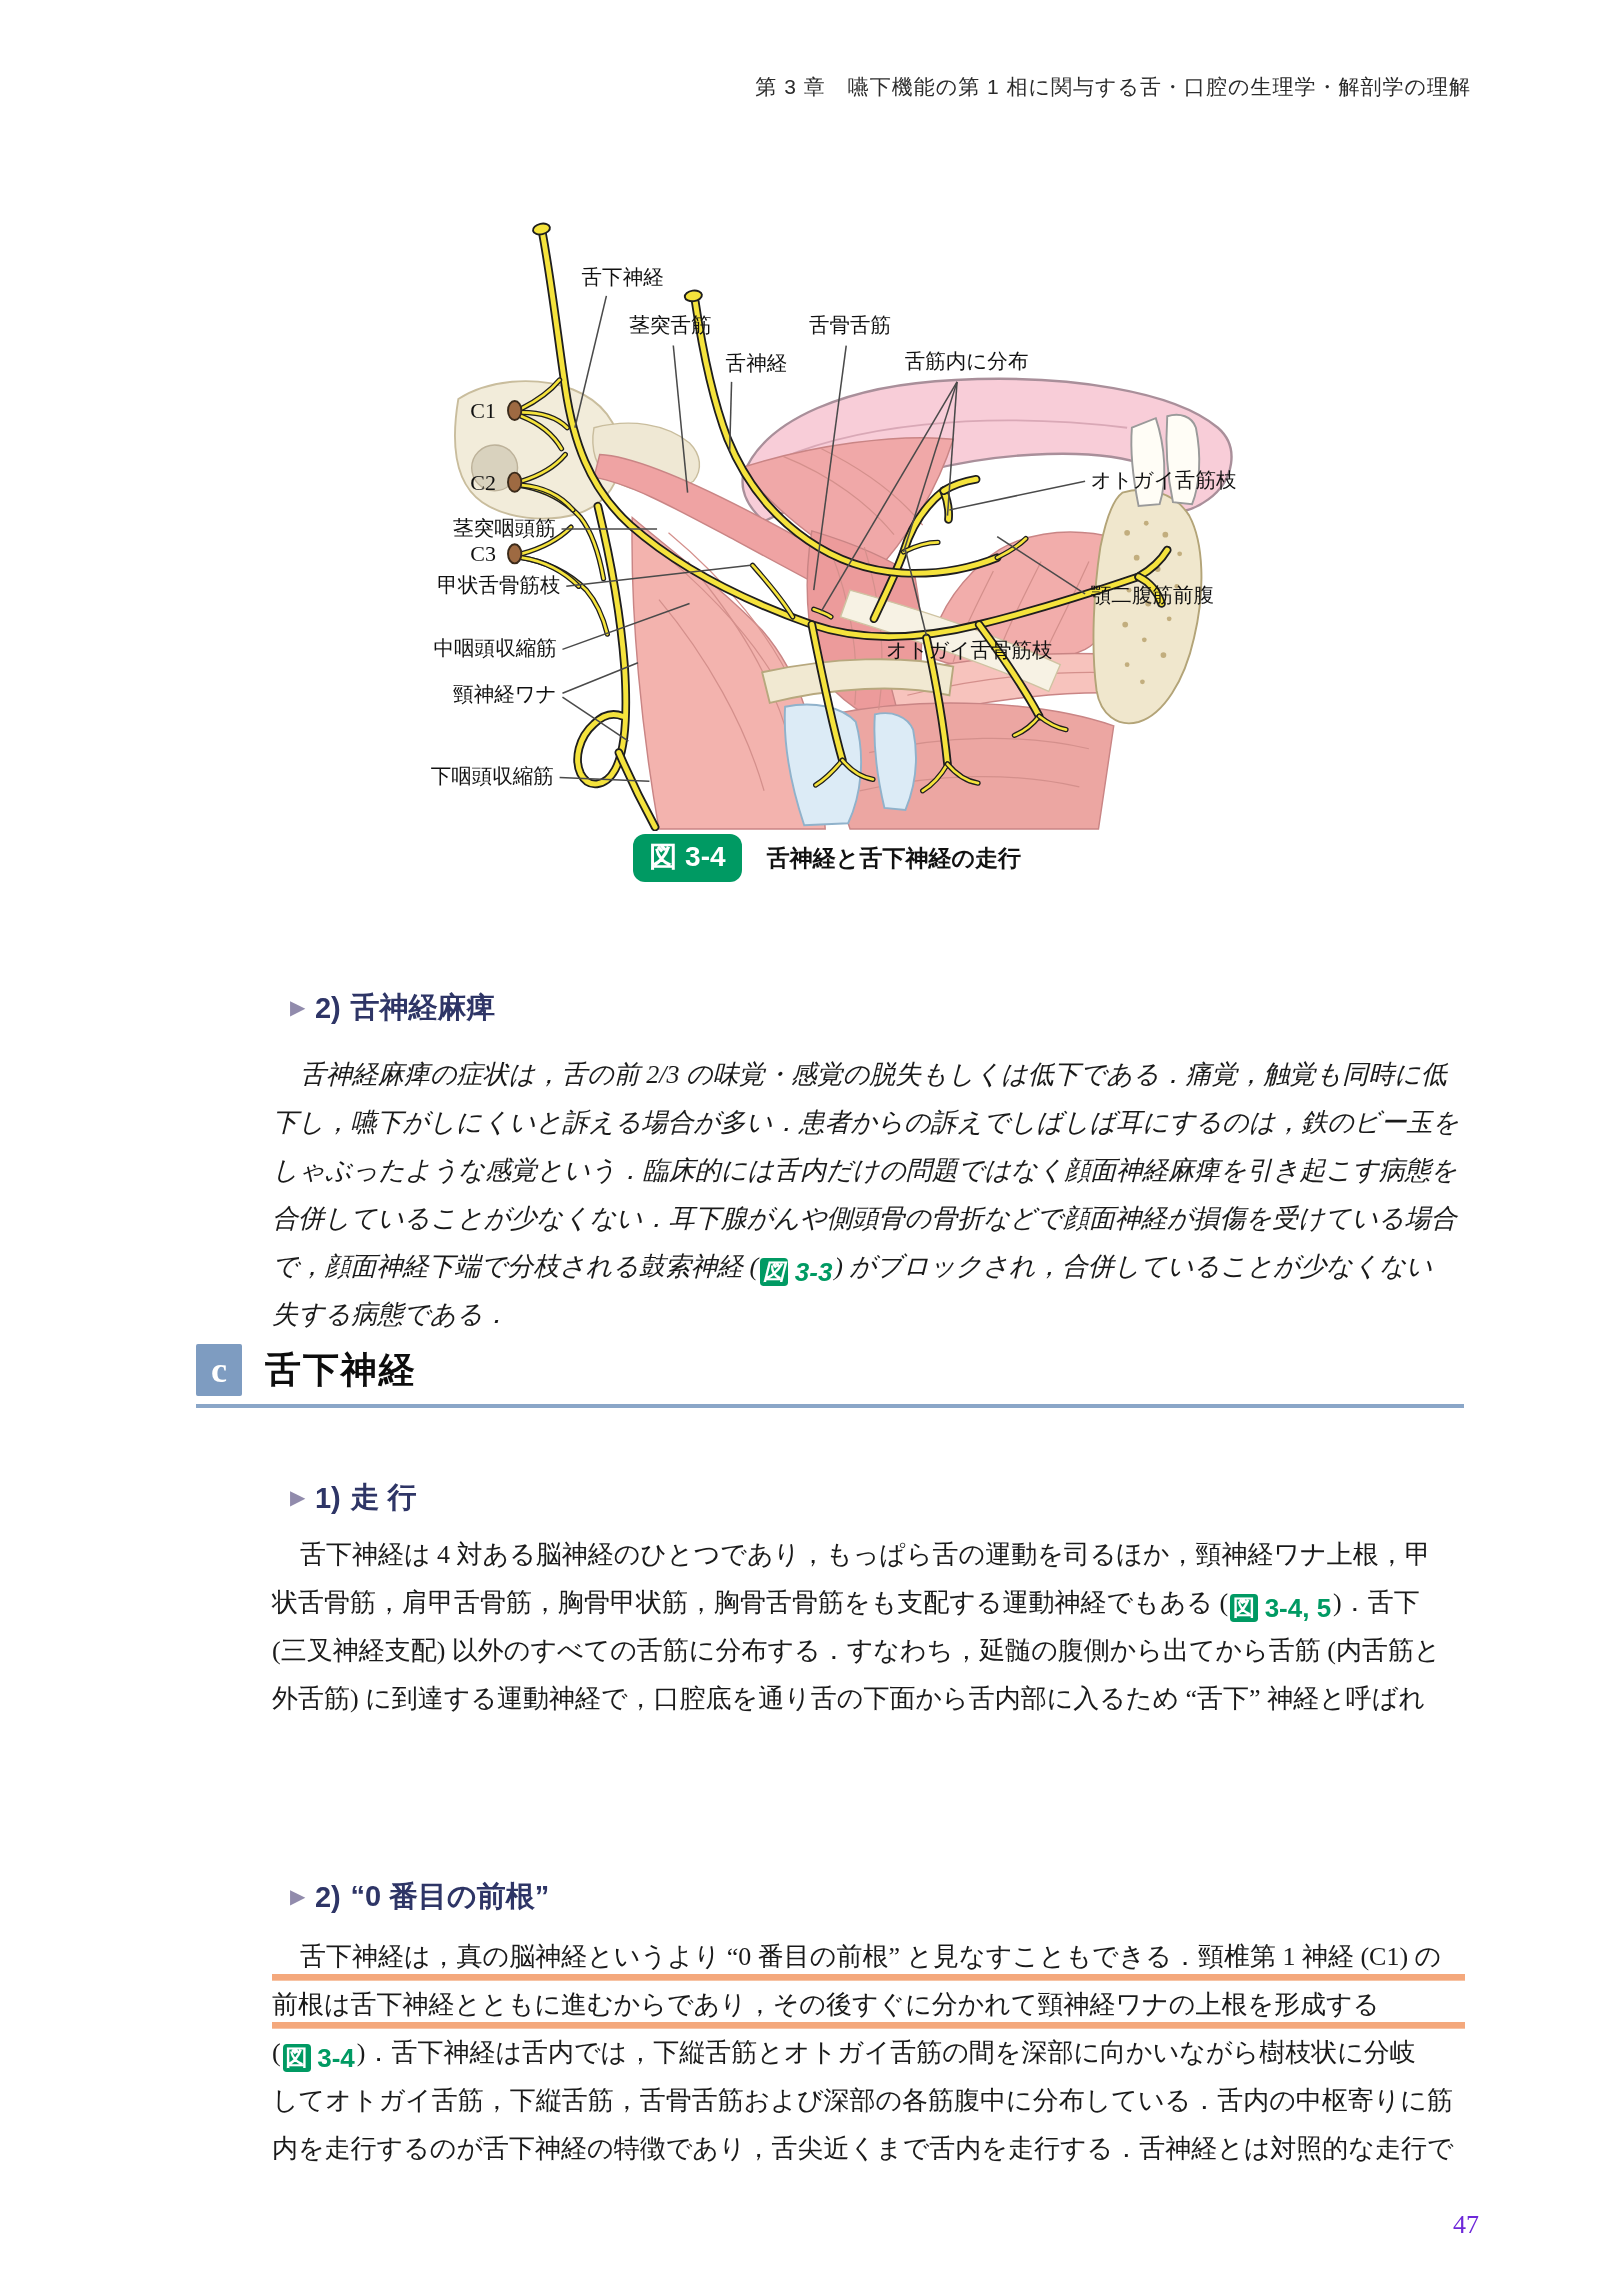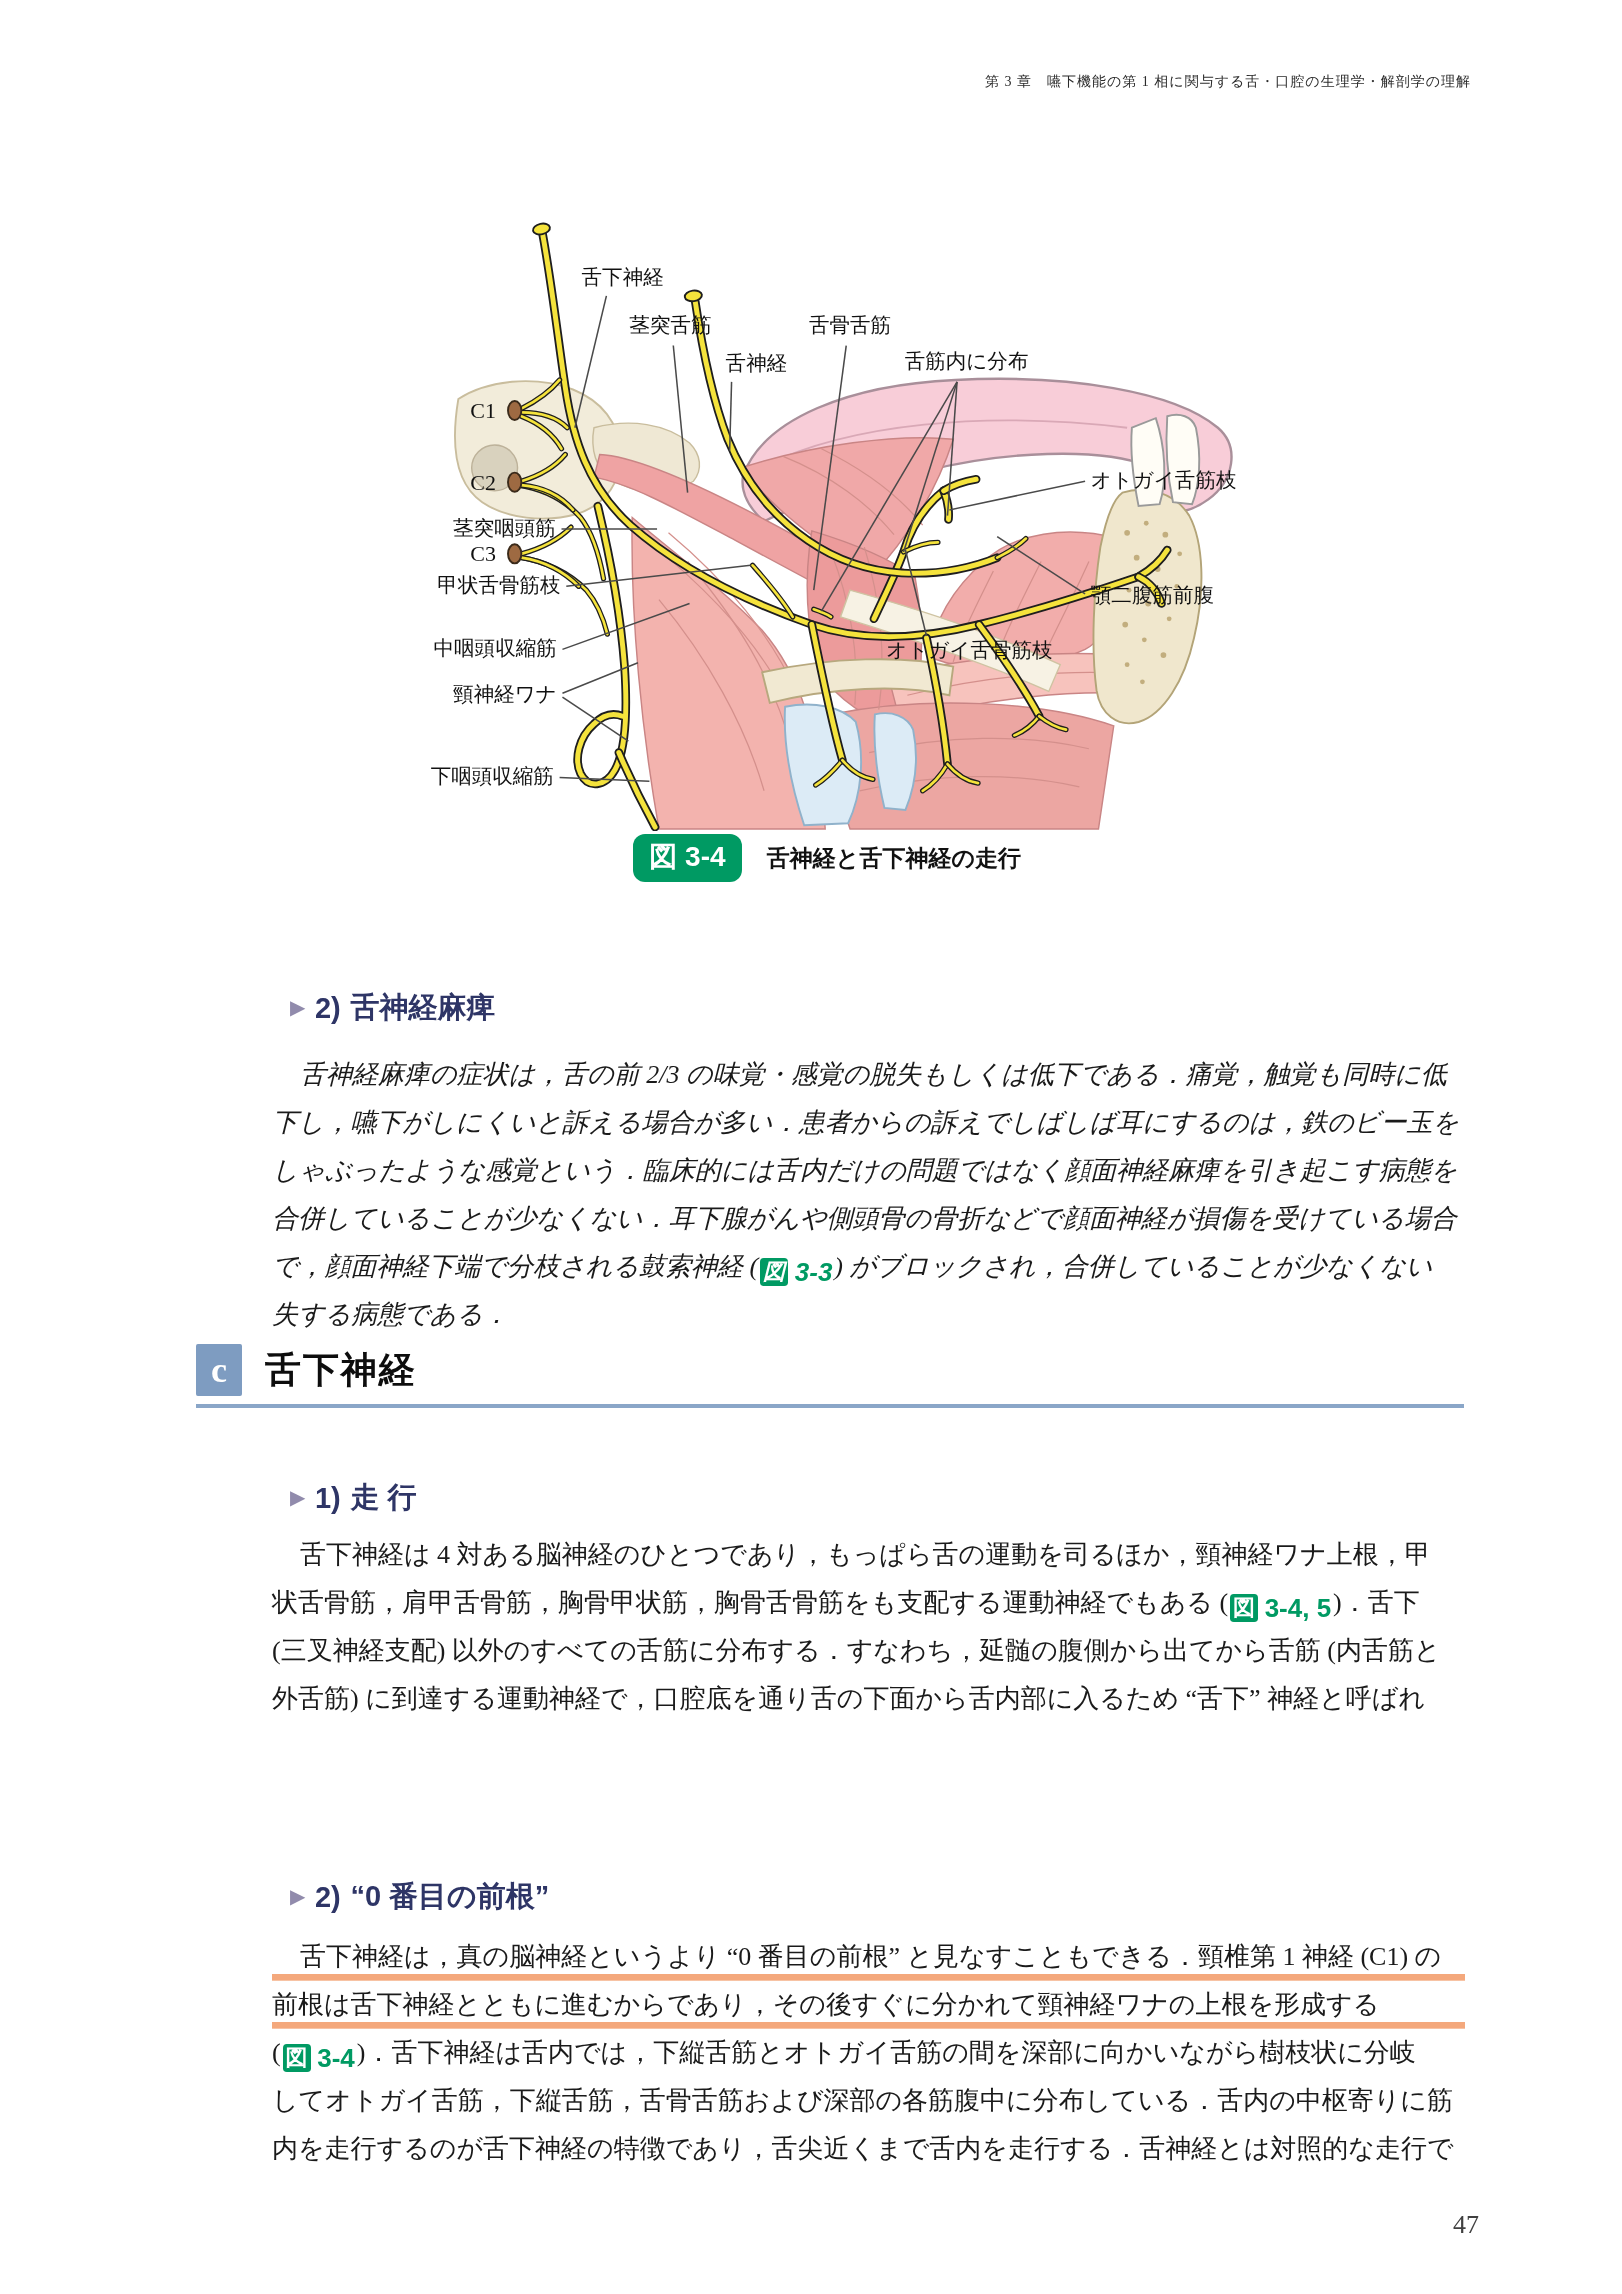--- a/index.html
+++ b/index.html
@@ -5,22 +5,22 @@
   html,body{margin:0;padding:0;}
   body{
     width:1622px;height:2294px;position:relative;background:#ffffff;
     font-family:"Liberation Serif","DejaVu Serif",serif;color:#1a1a1a;
     overflow:hidden;
   }
   .abs{position:absolute;}
   
   #running-head{
     top:73px;right:151px;
-    font-family:Liberation Serif, serif;
-    font-size:14px;color:#2b2b2b;letter-spacing:1px;
+    font-family:Liberation Sans, sans-serif;
+    font-size:21px;color:#2b2b2b;letter-spacing:1px;
   }
   
   #figure-area{left:315px;top:141px;width:922px;height:690px;}
   svg text.dlabel{
     font-family:"Liberation Sans","DejaVu Sans",sans-serif;
     font-size:21.5px;fill:#111;
   }
   svg text.dlabel.serif{font-family:"Liberation Serif","DejaVu Serif",serif;font-size:23px;}
   svg .leader{fill:none;stroke:#4a4a4a;stroke-width:1.6;}
   svg .cas{fill:none;stroke:#1e1e1e;stroke-width:9;stroke-linecap:round;stroke-linejoin:round;}
@@ -72,21 +72,21 @@
     font-family:"Liberation Sans","DejaVu Sans",sans-serif;font-weight:bold;color:#009a63;
     position:relative;top:3.8px;margin:0 1.9px;
   }
   .figbox{
     display:inline-flex;align-items:center;justify-content:center;
     background:#009a63;color:#fff;width:28px;height:28px;border-radius:3.8px;
     font-size:22px;line-height:1;
   }
   .fignum{font-size:26px;line-height:1;}
   
-  #page-number{left:1453px;top:2210px;font-size:26px;color:#404040;}
+  #page-number{left:1453px;top:2210px;font-size:26px;color:#6d28d9;}
 </style>
 </head>
 <body>
 
 <div class="abs" id="running-head">第 3 章　嚥下機能の第 1 相に関与する舌・口腔の生理学・解剖学の理解</div>
 
 <div class="abs" id="figure-area">
   <svg width="922" height="690" viewBox="0 0 965 722">
 
     <g>

